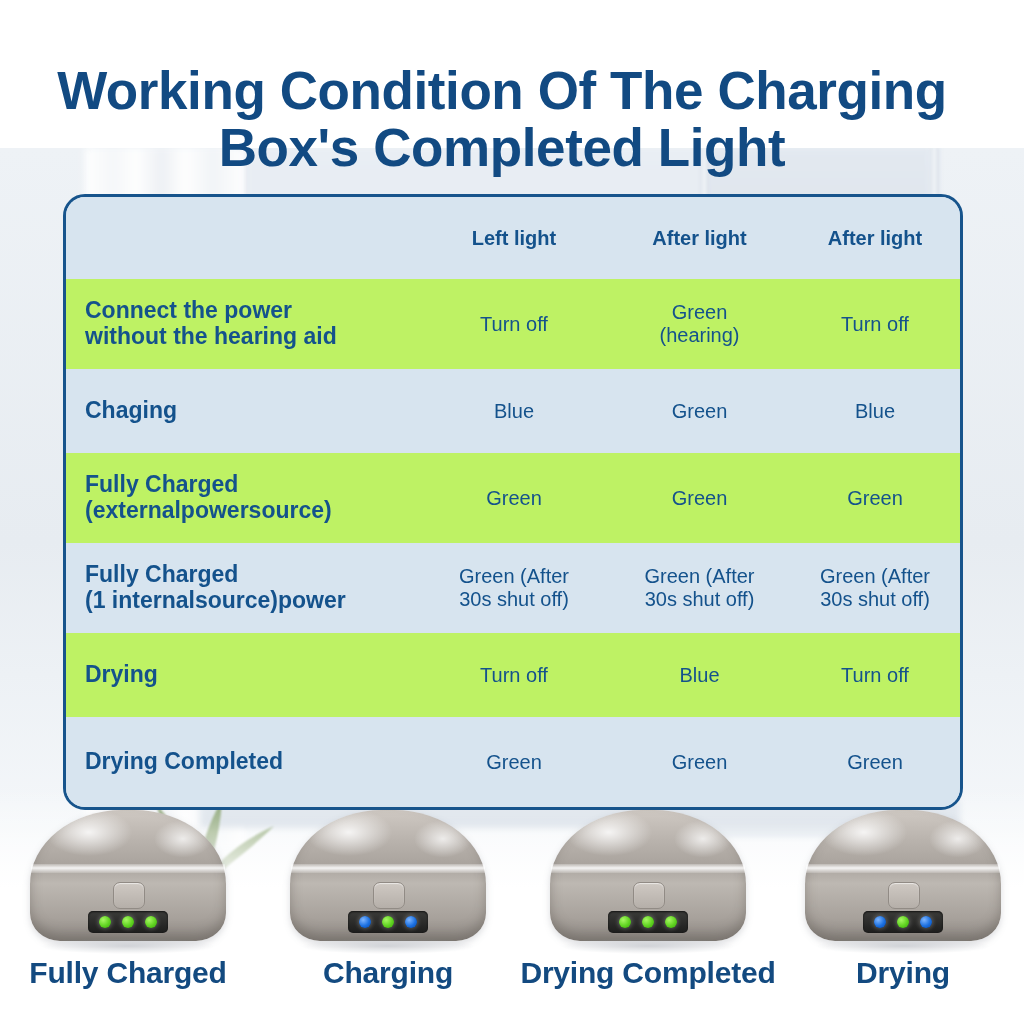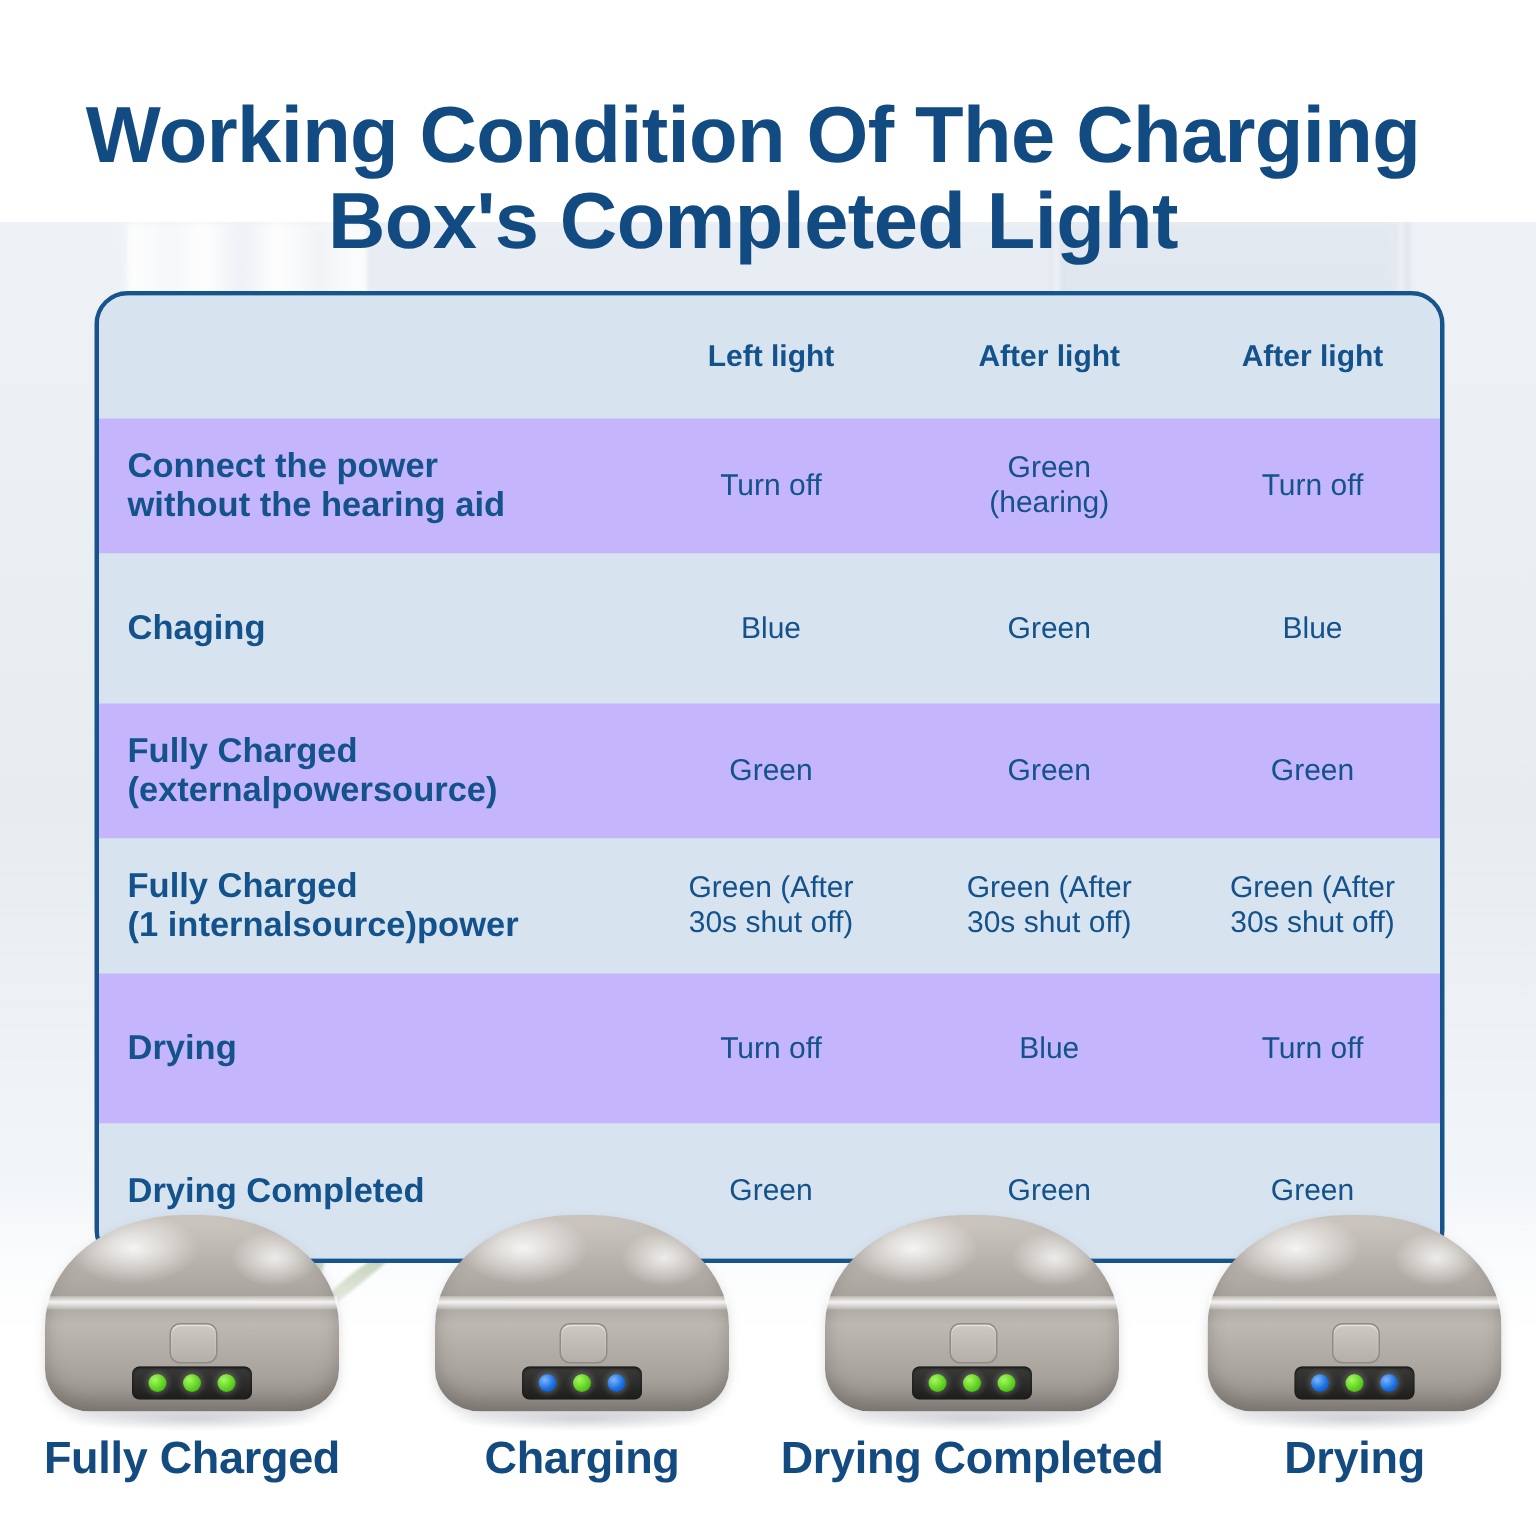--- a/index.html
+++ b/index.html
@@ -98,21 +98,21 @@
     overflow: hidden;
     background: #d7e4ef;
     box-sizing: border-box;
   }
   .trow {
     display: flex;
     align-items: center;
     box-sizing: border-box;
   }
   .trow.light { background: #d7e4ef; }
-  .trow.dark  { background: #c4b5fd; align-items: center; }
+  .trow.dark  { background: #bef264; align-items: center; }
 
   .cell-label {
     width: 353px;
     flex: 0 0 353px;
     padding-left: 19px;
     box-sizing: border-box;
     color: #14528c;
     font-weight: bold;
     font-size: 23px;
     line-height: 1.12;
@@ -127,21 +127,21 @@
     box-sizing: border-box;
   }
   .cell-val.c1 { width: 190px; flex: 0 0 190px; }
   .cell-val.c2 { width: 181px; flex: 0 0 181px; }
   .cell-val.c3 { width: 170px; flex: 0 0 170px; }
 
   #table-head .cell-val { font-weight: bold; }
   #table-head { height: 82px; }
 
   .r-tall { height: 90px; }
-  .r-short { height: 100px; }
+  .r-short { height: 84px; }
 
   
   #products {
     position: absolute;
     left: 0; top: 806px;
     width: 1024px; height: 218px;
     z-index: 7;
   }
   .product {
     position: absolute;

